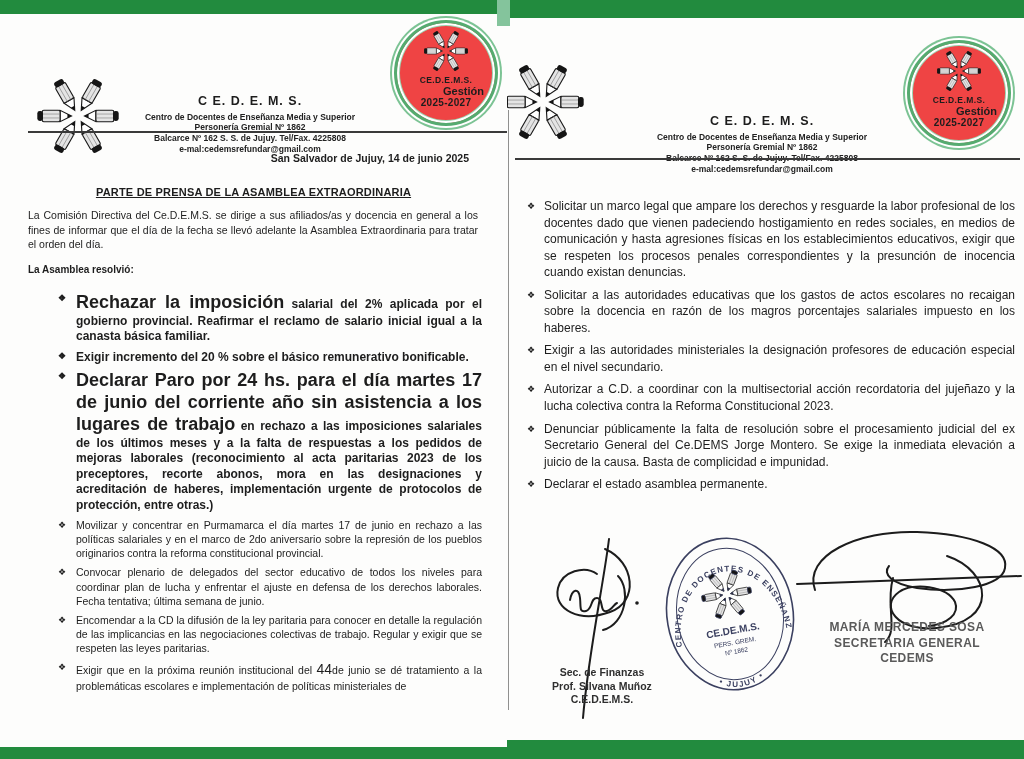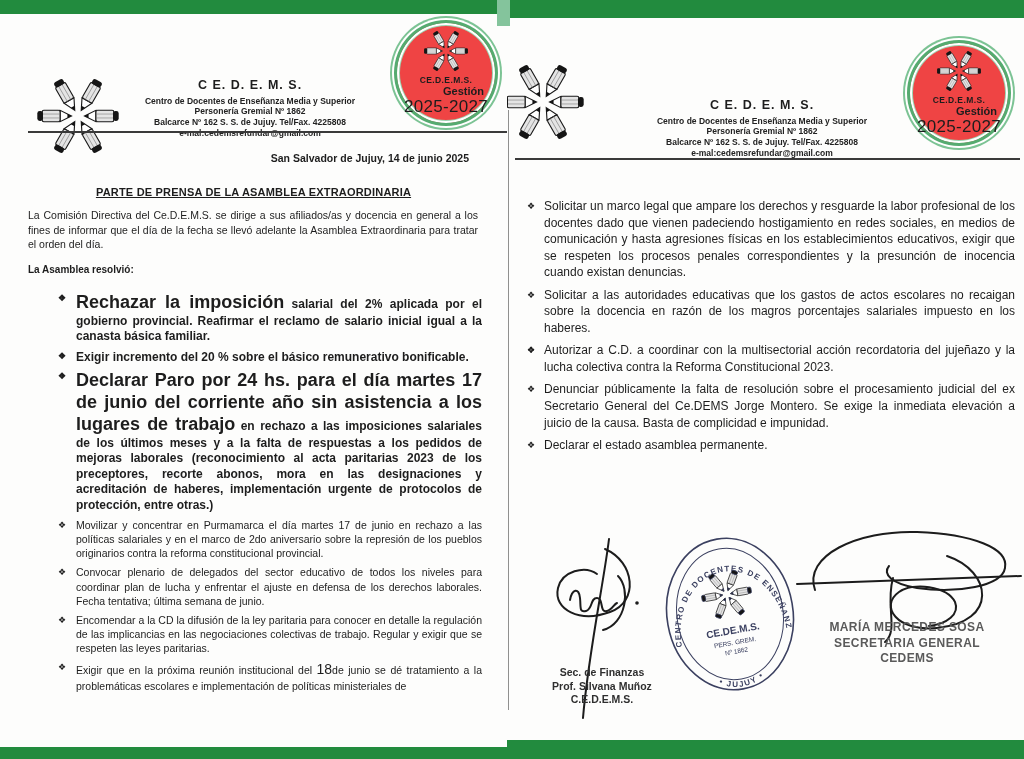--- a/index.html
+++ b/index.html
@@ -27,39 +27,39 @@
     background:#6b6b6b; opacity:.75;
   }
 
   
   .hdr-logo { position:absolute; }
   #pageL .hdr-logo { left:32px; top:56px; }
   #pageR .hdr-logo { left:-10px; top:38px; }
   .hdr-text { position:absolute; text-align:center; width:320px; line-height:1.25; }
   #pageL .hdr-text { left:90px; top:64px; }
   #pageR .hdr-text { left:95px; top:80px; }
-  .org { font-size:12.5px; font-weight:bold; letter-spacing:1px; margin-bottom:2px; }
+  .org { font-size:12.5px; font-weight:bold; letter-spacing:1px; margin-bottom:2px;margin-top:16px; }
   .hline { font-size:8.5px; font-weight:bold; color:#222; }
   .rule { position:absolute; height:2px; background:#3a3a3a; }
   #pageL .rule { left:28px; right:0; top:117px; }
   #pageR .rule { left:8px; right:4px; top:140px; }
 
   
   .badge {
     position:absolute; width:104px; height:106px; border-radius:50%;
     border:3px solid #55ab70;
     box-shadow:0 0 0 2px #fff, 0 0 0 4px #7cc394, inset 0 0 0 2px #fff, inset 0 0 0 3px #9dd2af;
     background:#ef4444; text-align:center; z-index:2;
   }
   #pageL .badge { left:394px; top:6px; }
   #pageR .badge { left:400px; top:22px; }
   .badge svg { display:block; margin:4px auto 0; }
   .badge .b1 { font-size:8.5px; font-weight:bold; letter-spacing:.4px; }
   .badge .b2 { font-size:11px; font-weight:bold;margin-left:35px; }
-  .badge .b3 { font-size:17px; font-weight:normal; letter-spacing:.3px; }
+  .badge .b3 { font-size:10px; font-weight:bold; letter-spacing:.3px; }
 
   
   .dateline { position:absolute; top:138px; right:38px; font-size:10.5px; font-weight:bold; }
   .title {
     position:absolute; top:172px; left:0; width:100%;
     text-align:center; font-size:11px; font-weight:bold;
     text-decoration:underline; letter-spacing:.2px;
   }
   .intro {
     position:absolute; top:194px; left:28px; width:450px;
@@ -175,21 +175,21 @@
     <li class="norm">
       <span class="blt">❖</span>
       <span>Convocar plenario de delegados del sector educativo de todos los niveles para coordinar plan de lucha y enfrentar el ajuste en defensa de los derechos laborales. Fecha tentativa; última semana de junio.</span>
     </li>
     <li class="norm">
       <span class="blt">❖</span>
       <span>Encomendar a la CD la difusión de la ley paritaria para conocer en detalle la regulación de las implicancias en las negociaciones colectivas de trabajo. Regular y exigir que se respeten las leyes paritarias.</span>
     </li>
     <li class="norm">
       <span class="blt">❖</span>
-      <span>Exigir que en la próxima reunión institucional del </span><span class="num25">18</span><span>de junio se dé tratamiento a la problemáticas escolares e implementación de políticas ministeriales de</span>
+      <span>Exigir que en la próxima reunión institucional del </span><span class="num25">44</span><span>de junio se dé tratamiento a la problemáticas escolares e implementación de políticas ministeriales de</span>
     </li>
   </ul>
 </div>
 
 <div class="page" id="pageR">
 
   <div class="scan-edge"></div>
 
   <svg class="hdr-logo" width="92" height="92" viewBox="-52 -52 104 104">
     <use href="#pencilstar" transform="scale(0.92)"></use>
@@ -219,20 +219,21 @@
     <li class="norm">
       <span class="blt">❖</span>
       <span>Solicitar un marco legal que ampare los derechos y resguarde la labor profesional de los docentes dado que vienen padeciendo hostigamiento en redes sociales, en medios de comunicación y hasta agresiones físicas en los establecimientos educativos, exigir que se respeten los procesos penales correspondientes y la presunción de inocencia cuando existan denuncias.</span>
     </li>
     <li class="norm">
       <span class="blt">❖</span>
       <span>Solicitar a las autoridades educativas que los gastos de actos escolares no recaigan sobre la docencia en razón de los magros porcentajes salariales impuesto en los haberes.</span>
     </li>
     <li class="norm">
       <span class="blt">❖</span>
+      <span>Exigir a las autoridades ministeriales la designación profesores de educación especial en el nivel secundario.</span>
     </li>
     <li class="norm">
       <span class="blt">❖</span>
       <span>Autorizar a C.D. a coordinar con la multisectorial acción recordatoria del jujeñazo y la lucha colectiva contra la Reforma Constitucional 2023.</span>
     </li>
     <li class="norm">
       <span class="blt">❖</span>
       <span>Denunciar públicamente la falta de resolución sobre el procesamiento judicial del ex Secretario General del Ce.DEMS Jorge Montero. Se exige la inmediata elevación a juicio de la causa. Basta de complicidad e impunidad.</span>
     </li>
     <li class="norm">

